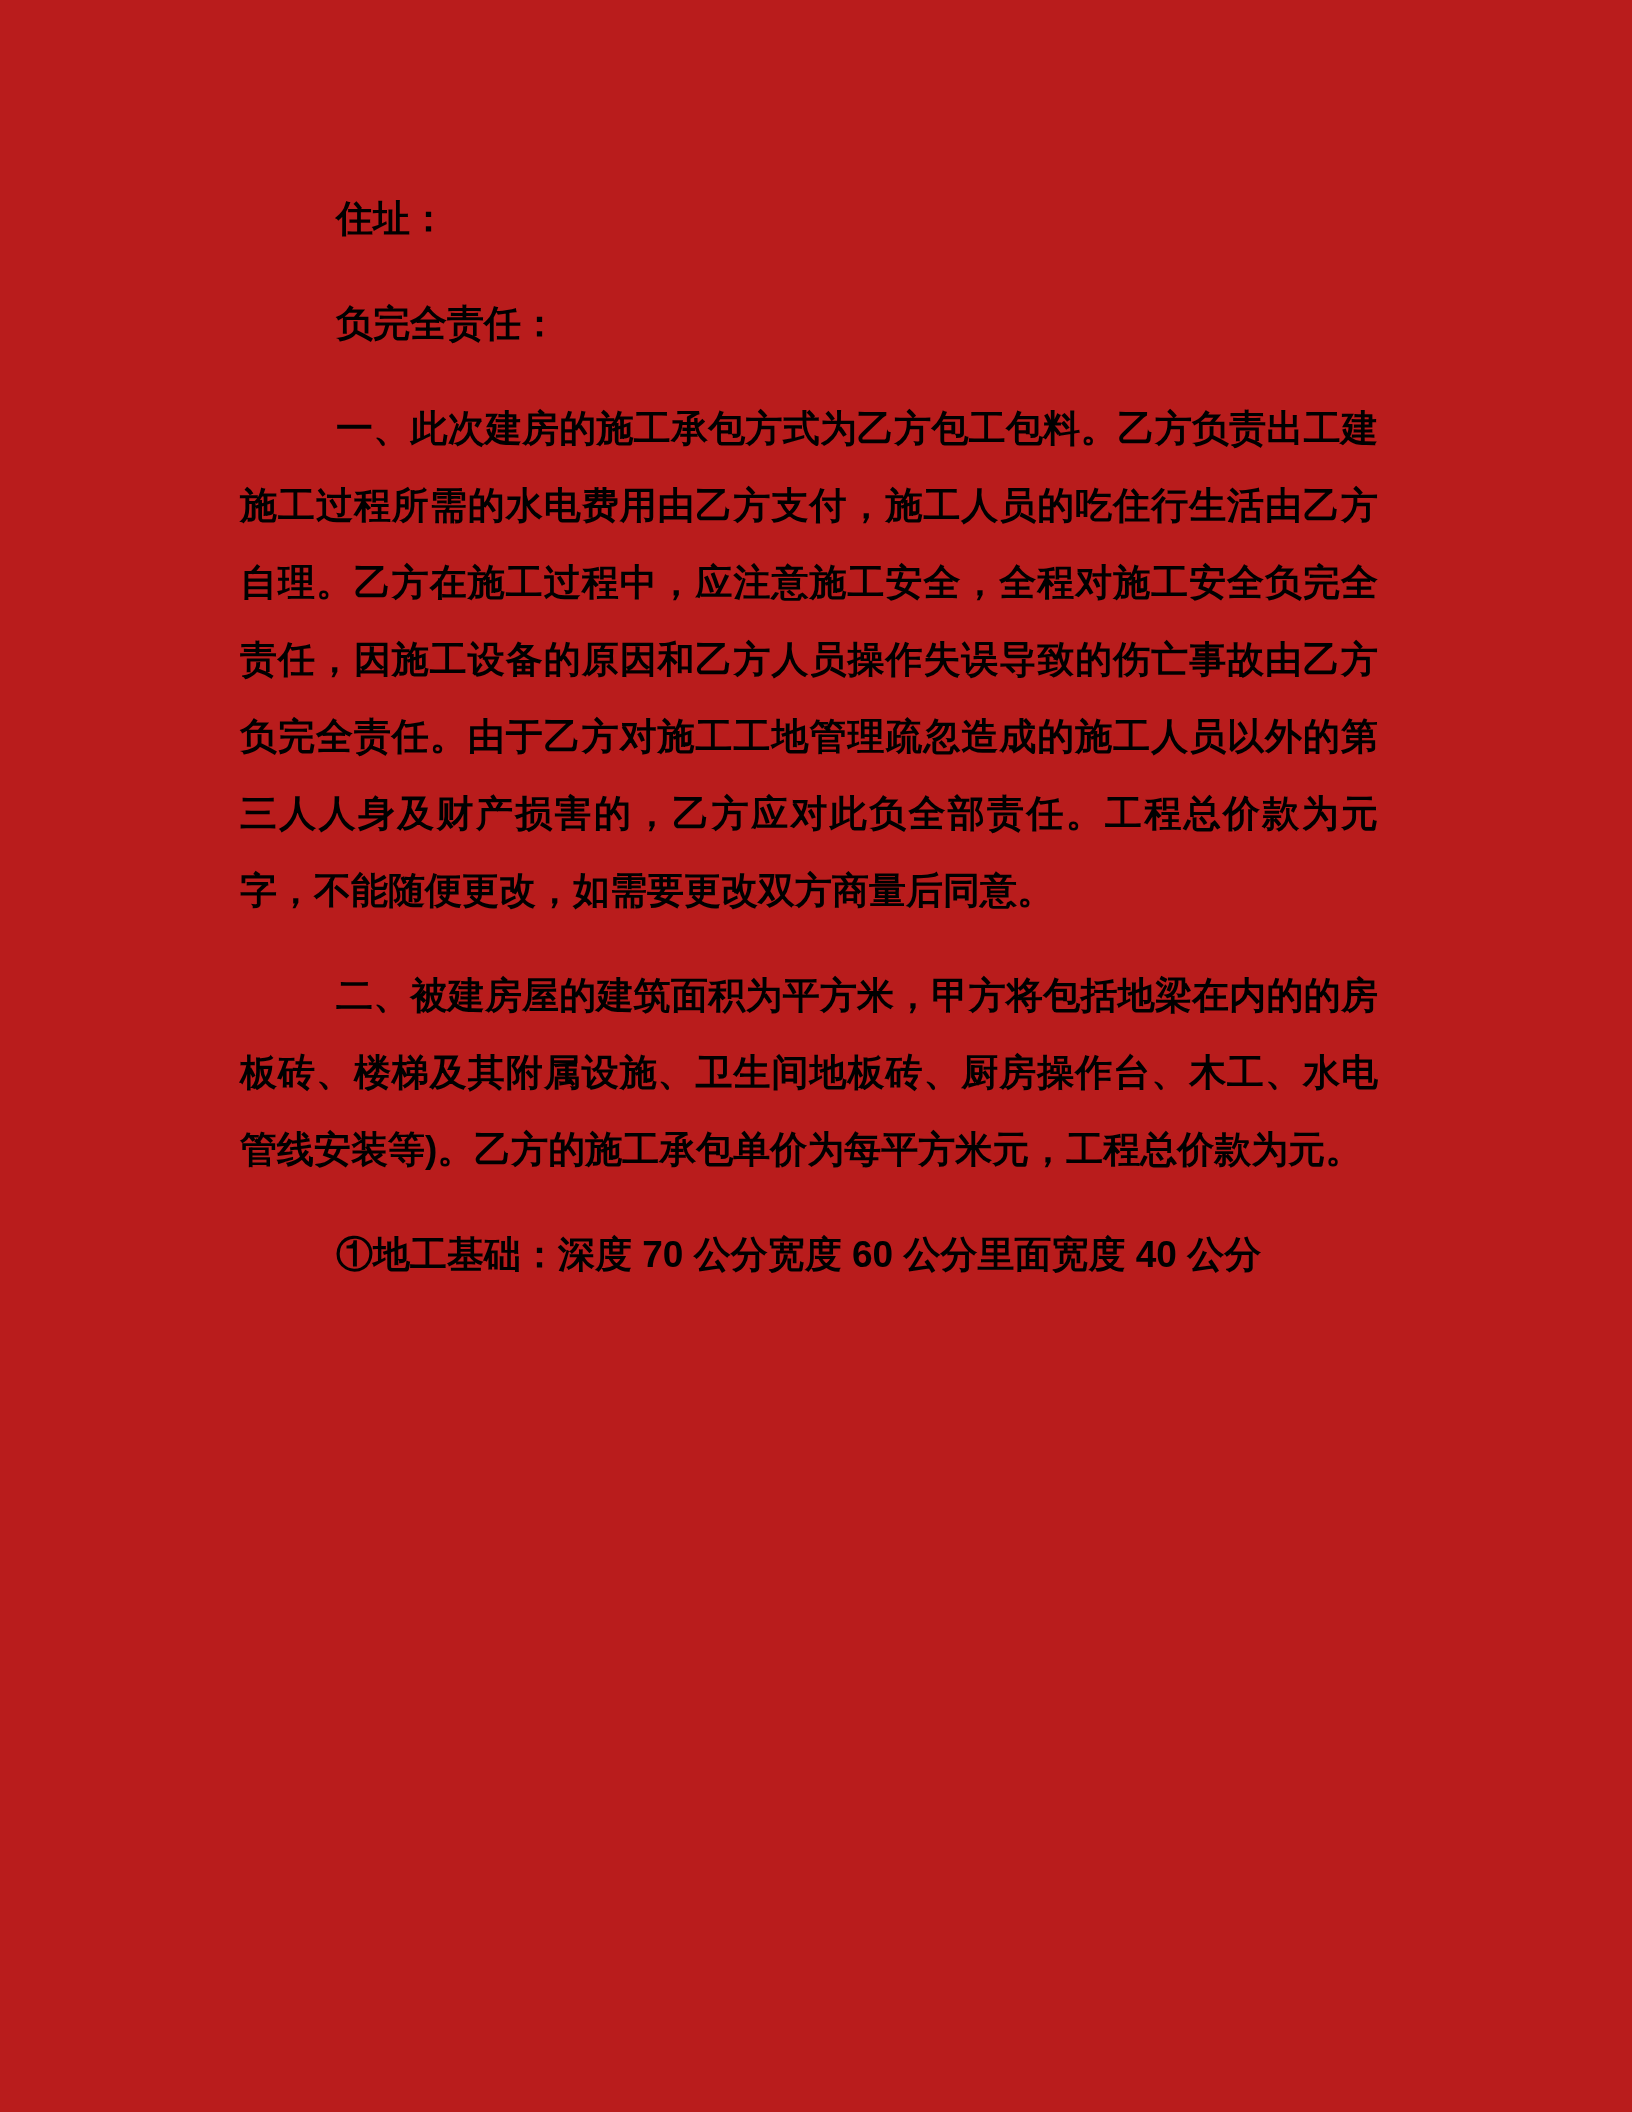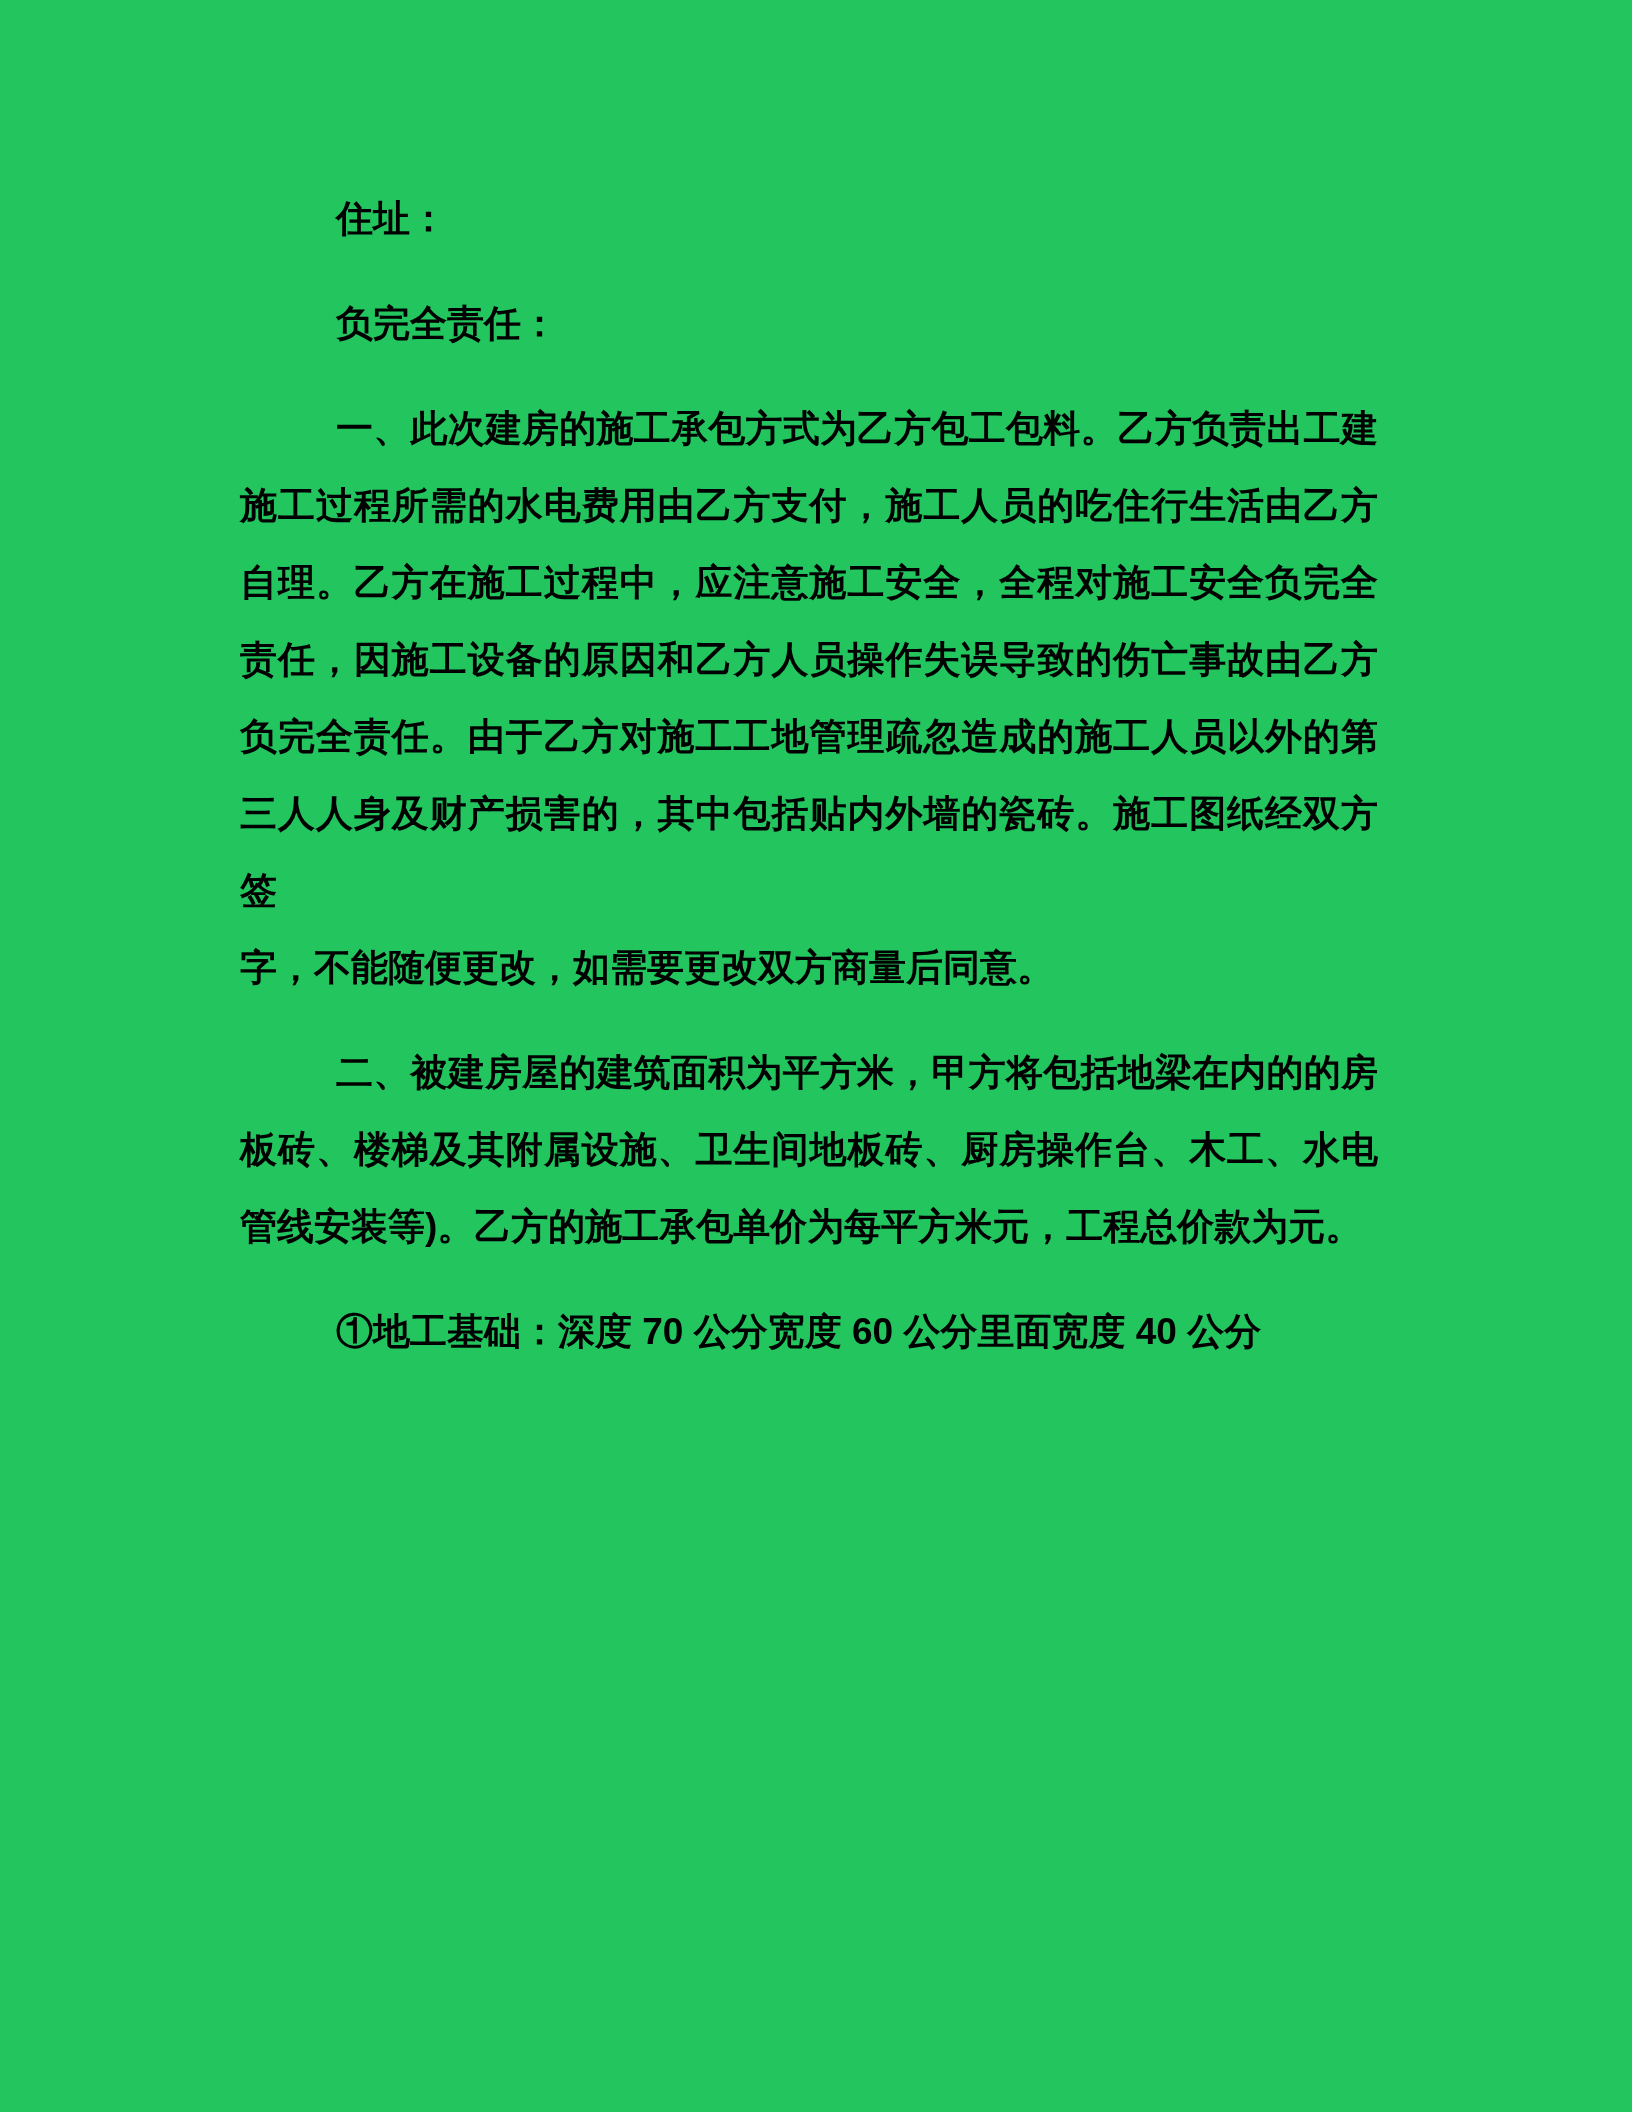--- a/index.html
+++ b/index.html
@@ -11,21 +11,21 @@
   body {
     width: 1632px;
     height: 2112px;
     font-family: "Liberation Sans", sans-serif;
     color: #000000;
   }
   .page {
     position: relative;
     width: 1632px;
     height: 2112px;
-    background: #22c55e;
+    background: #b91c1c;
     overflow: hidden;
   }
   .content {
     position: absolute;
     left: 240px;
     top: 180px;
     width: 1138px;
   }
   .para {
     margin: 0 0 28px 0;
@@ -62,21 +62,21 @@
 
     <div class="para">
     </div>
 
     <div class="para">
       <div class="line first">一、此次建房的施工承包方式为乙方包工包料。乙方负责出工建</div>
       <div class="line">施工过程所需的水电费用由乙方支付，施工人员的吃住行生活由乙方</div>
       <div class="line">自理。乙方在施工过程中，应注意施工安全，全程对施工安全负完全</div>
       <div class="line">责任，因施工设备的原因和乙方人员操作失误导致的伤亡事故由乙方</div>
       <div class="line">负完全责任。由于乙方对施工工地管理疏忽造成的施工人员以外的第</div>
-      <div class="line">三人人身及财产损害的，其中包括贴内外墙的瓷砖。施工图纸经双方签</div>
+      <div class="line">三人人身及财产损害的，乙方应对此负全部责任。工程总价款为元</div>
       <div class="line last">字，不能随便更改，如需要更改双方商量后同意。</div>
     </div>
 
     <div class="para">
       <div class="line first">二、被建房屋的建筑面积为平方米，甲方将包括地梁在内的的房</div>
       <div class="line">板砖、楼梯及其附属设施、卫生间地板砖、厨房操作台、木工、水电</div>
       <div class="line last">管线安装等)。乙方的施工承包单价为每平方米元，工程总价款为元。</div>
     </div>
 
 

